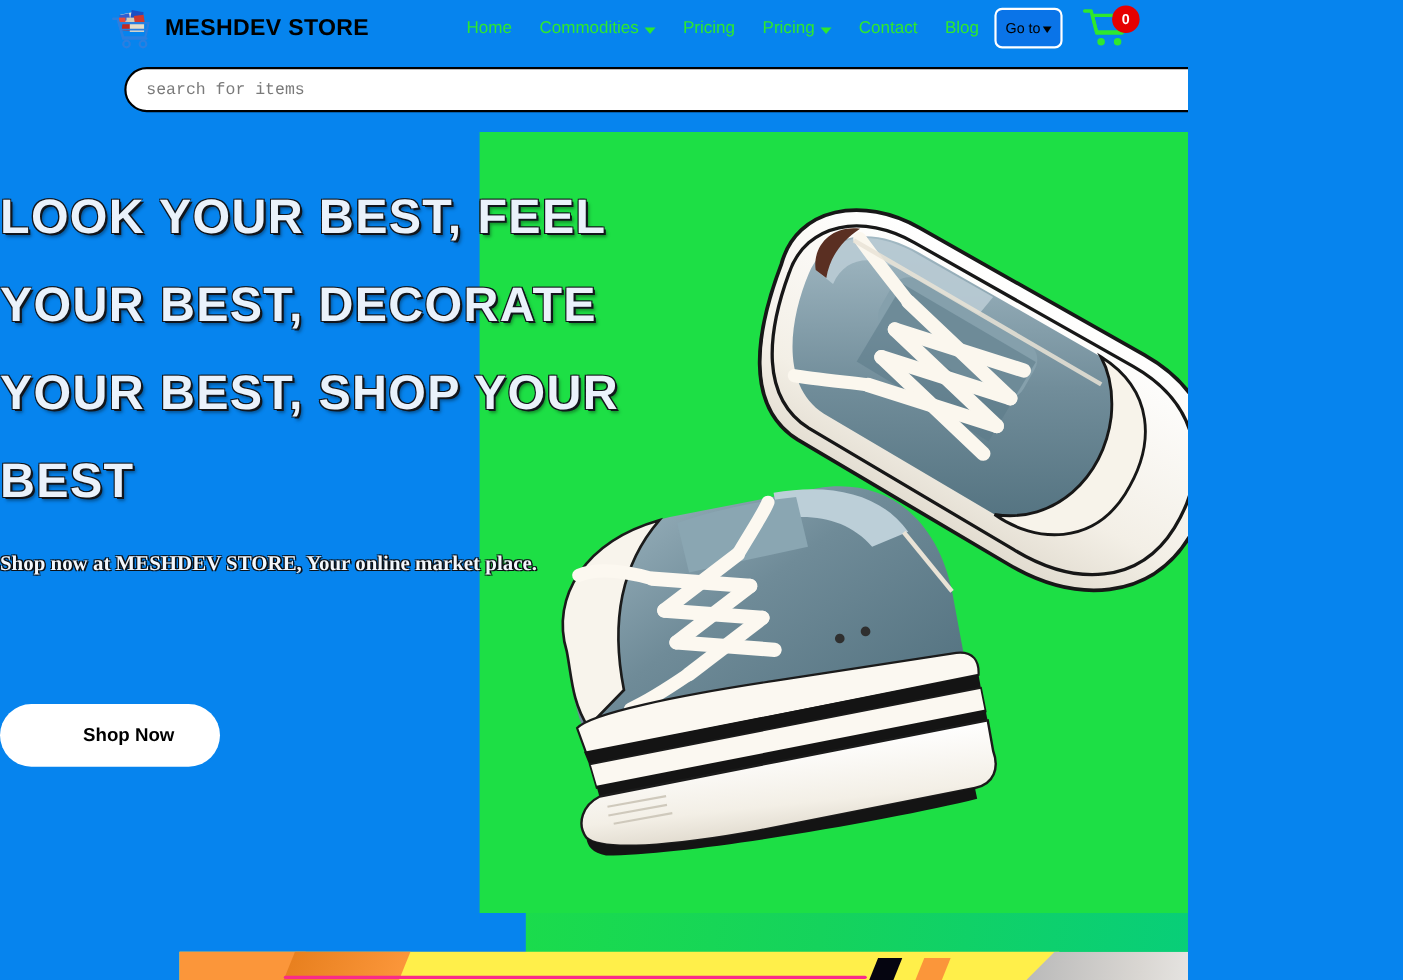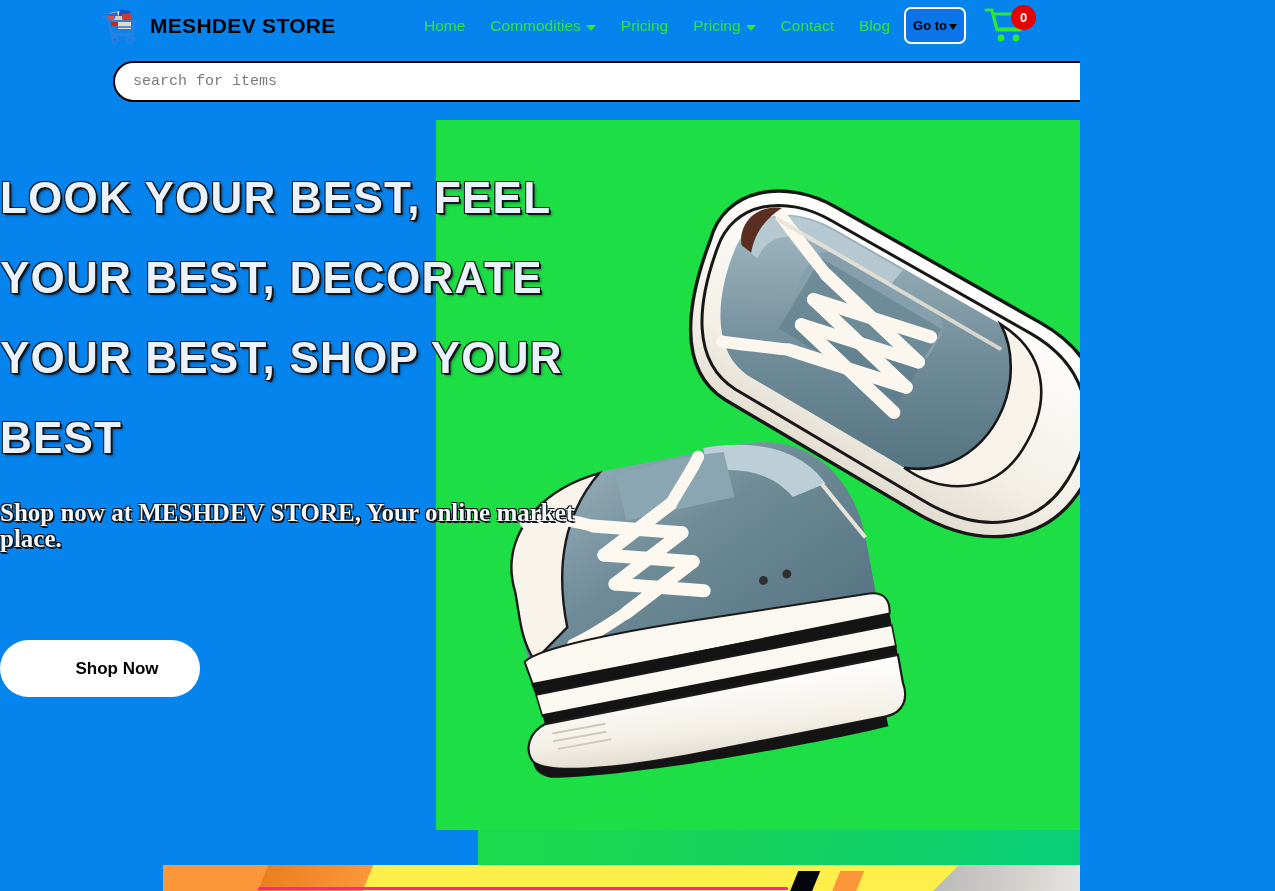--- a/index.html
+++ b/index.html
@@ -100,21 +100,20 @@
     align-items: center;
     justify-content: center;
     gap: 2px;
     cursor: pointer;
   }
 
   .goto-label {
     font-size: 13px;
     color: #000000;
     font-family: "Liberation Sans", sans-serif;
-    font-weight: bold;
   }
 
   .goto-caret {
     width: 0; height: 0;
     border-left: 4.5px solid transparent;
     border-right: 4.5px solid transparent;
     border-top: 6px solid #000000;
     margin-top: 3px;
   }
 
@@ -254,21 +253,21 @@
       -1px -1px 0 #12161c,
       1px -1px 0 #12161c,
       -1px 1px 0 #12161c,
       3px 3px 3px rgba(0,0,0,0.35);
     font-family: "Liberation Sans", sans-serif;
     white-space: pre-line;
   }
 
   .hero-sub {
     margin-top: 22px;
-    font-size: 25px;
+    font-size: 19px;
     line-height: 26px;
     font-weight: bold;
     color: #f2f7fc;
     text-shadow:
       1.5px 1.5px 0 #0d1116,
       -1px -1px 0 #0d1116,
       1px -1px 0 #0d1116,
       -1px 1px 0 #0d1116;
     font-family: "Liberation Serif", serif;
     width: 580px;

